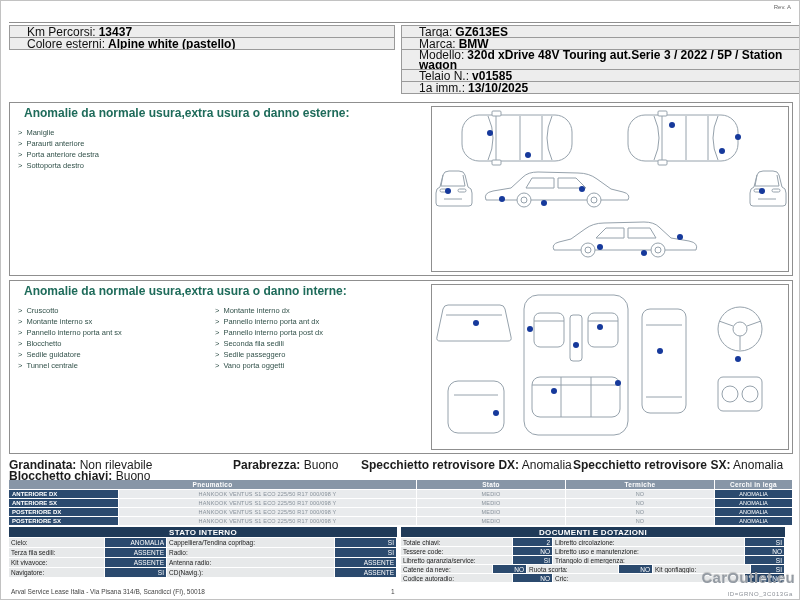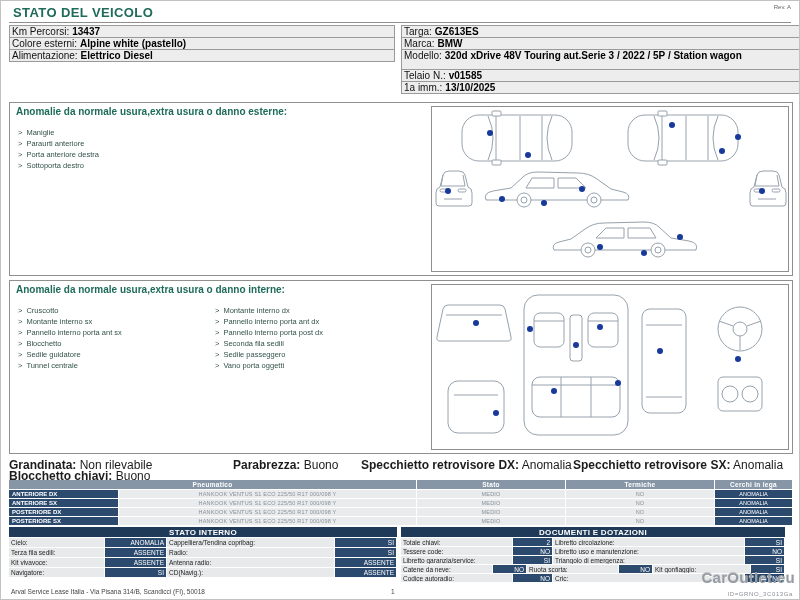--- a/index.html
+++ b/index.html
@@ -5,27 +5,27 @@
   *{margin:0;padding:0;box-sizing:border-box}
   html,body{background:#d9d9d9}
   body{font-family:"Liberation Sans",sans-serif}
   .page{position:relative;width:800px;height:600px;background:#fff;border:1px solid #c2c2c2;overflow:hidden;margin:0 auto}
   .title{position:absolute;left:12px;top:4px;font-size:13px;font-weight:bold;color:#1e6b5a;letter-spacing:.4px}
   .rev{position:absolute;right:8px;top:3px;font-size:6px;color:#666}
   .hrule{position:absolute;left:8px;right:8px;top:21px;border-top:1px solid #8f8f8f}
   .info{position:absolute}
   .left-info{left:8px;top:25px;width:386px}
   .right-info{left:400px;top:25px;width:416px}
-  .irow{position:relative;border:1px solid #9a9a9a;margin-top:-1px;background:#ededed;font-size:10px;line-height:12px;height:13px;padding:0 2px;white-space:nowrap;overflow:hidden}
+  .irow{position:relative;border:1px solid #9a9a9a;margin-top:-1px;background:#ededed;font-size:12px;line-height:12px;height:13px;padding:0 17px;white-space:nowrap;overflow:hidden}
   .irow.tall{height:21px;white-space:normal;line-height:9.5px;padding-top:1px}
   .irow .lbl{color:#111}
   .irow .val{font-weight:bold;margin-left:3px;color:#000}
   .sec{position:absolute;left:8px;width:784px;height:174px;border:1px solid #8f8f8f;background:#fff}
   .sec-ext{top:101px}.sec-int{top:279px}
-  .sec-title{position:absolute;left:6px;top:3px;font-size:10px;font-weight:bold;color:#1e6b5a}
+  .sec-title{position:absolute;left:14px;top:3px;font-size:12px;font-weight:bold;color:#1e6b5a}
   .dmg-col{position:absolute;top:24px;font-size:7.5px;line-height:11px;color:#33524b}
   .dmg-col .li{white-space:nowrap}
   .bm{margin-right:4px}
   .diagram{position:absolute;top:3px;right:3px;width:358px;height:166px;border:1px solid #8f8f8f;background:#fff}
   .condline{position:absolute;font-size:12px;color:#1c1c1c;white-space:nowrap}
   .condline b{font-weight:bold}
   .st0{left:8px;top:457px}.st1{left:232px;top:457px}.st2{left:360px;top:457px}.st3{left:572px;top:457px}.st4{left:8px;top:468px}
   .tires{position:absolute;left:8px;top:479px;width:784px;background:#fff}
   .trow{display:flex;height:9px;border-bottom:1px solid #fff}
   .trow.head{height:10px}
@@ -50,28 +50,26 @@
   svg{display:block}
   .dline{stroke:#96a2ac;fill:none;stroke-width:1}
   .dfill{stroke:#96a2ac;fill:#fff;stroke-width:1}
   .dot{fill:#16399b}
 </style>
 </head>
 <body>
 
 <div class="page">
 
-  <div class="title">STATO DEL VEICOLO</div>
   <div class="rev">Rev. A</div>
   <div class="hrule"></div>
 
   <div class="info left-info">
     <div class="irow"><span class="lbl">Km Percorsi:</span><span class="val">13437</span></div>
     <div class="irow"><span class="lbl">Colore esterni:</span><span class="val">Alpine white (pastello)</span></div>
-    <div class="irow"><span class="lbl">Alimentazione:</span><span class="val">Elettrico Diesel</span></div>
   </div>
 
   <div class="info right-info">
     <div class="irow"><span class="lbl">Targa:</span><span class="val">GZ613ES</span></div>
     <div class="irow"><span class="lbl">Marca:</span><span class="val">BMW</span></div>
     <div class="irow tall"><span class="lbl">Modello:</span><span class="val">320d xDrive 48V Touring aut.Serie 3 / 2022 / 5P / Station wagon</span></div>
     <div class="irow"><span class="lbl">Telaio N.:</span><span class="val">v01585</span></div>
     <div class="irow"><span class="lbl">1a imm.:</span><span class="val">13/10/2025</span></div>
   </div>
 

